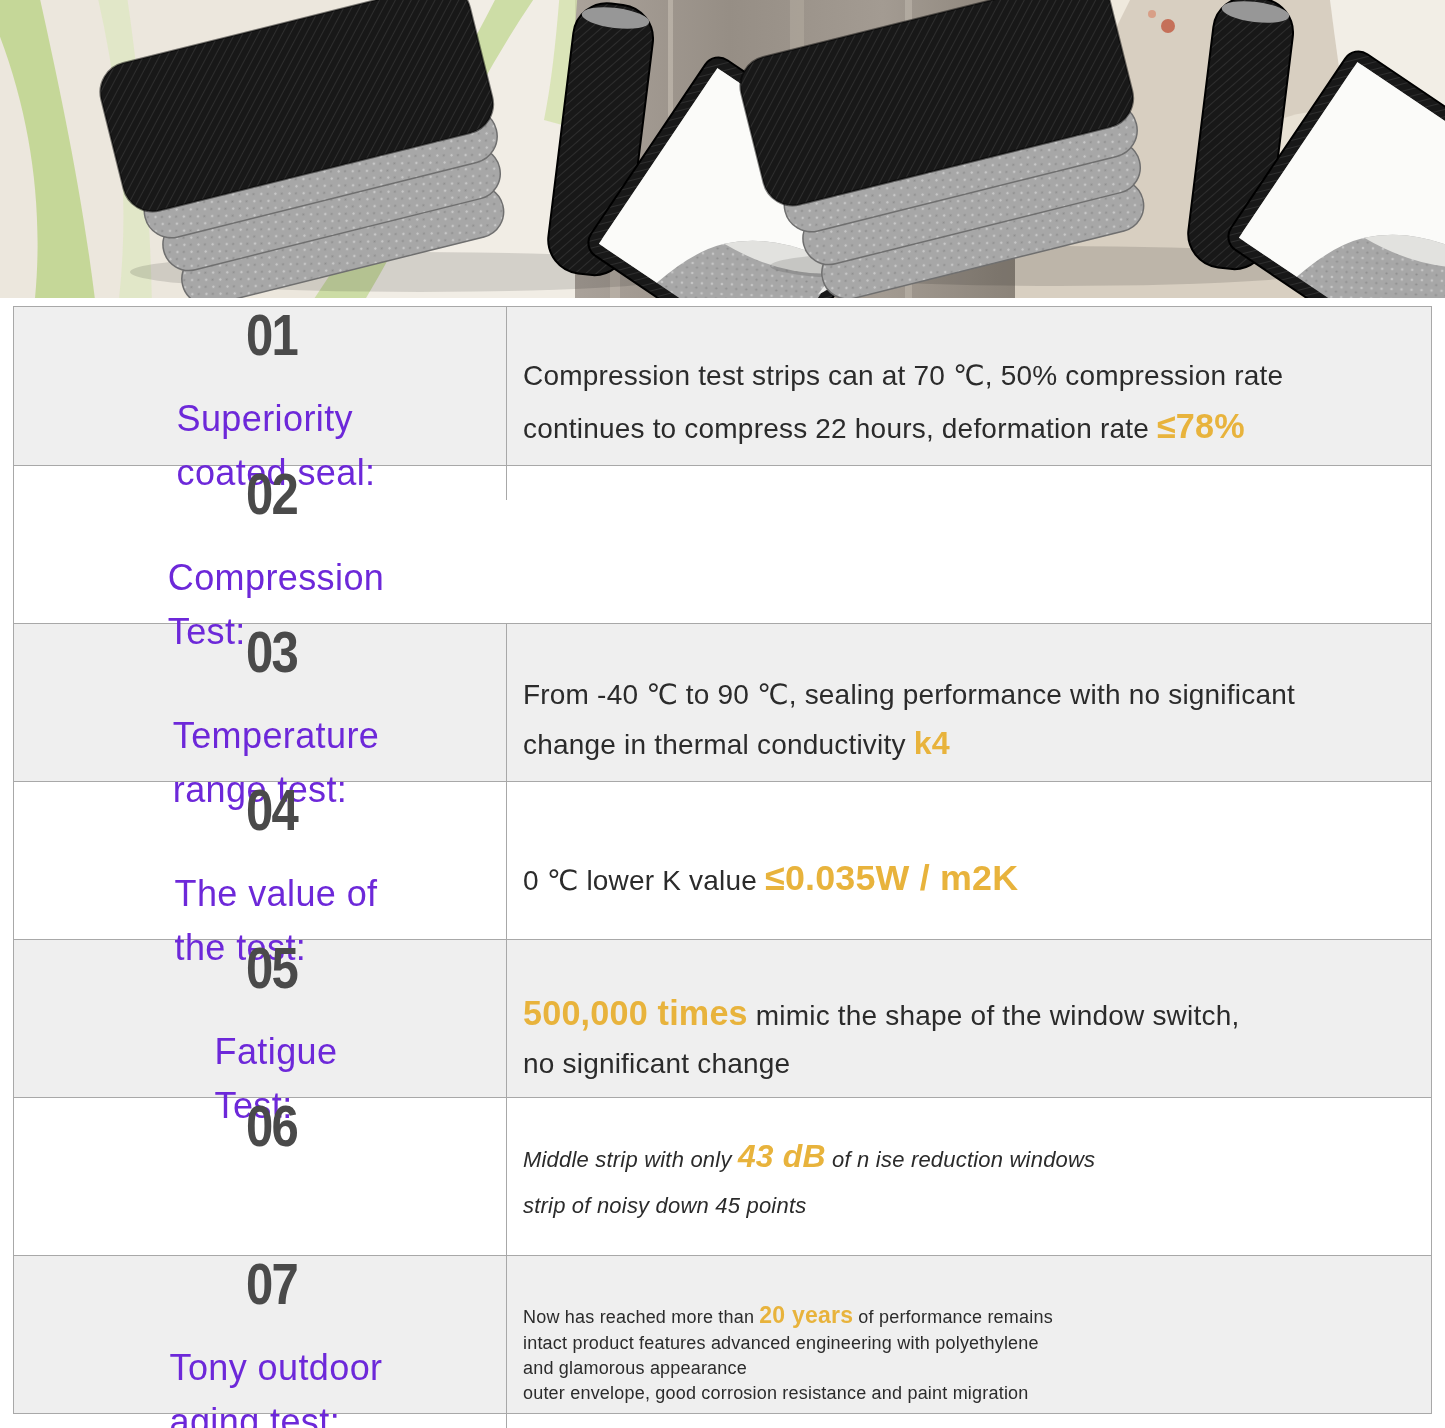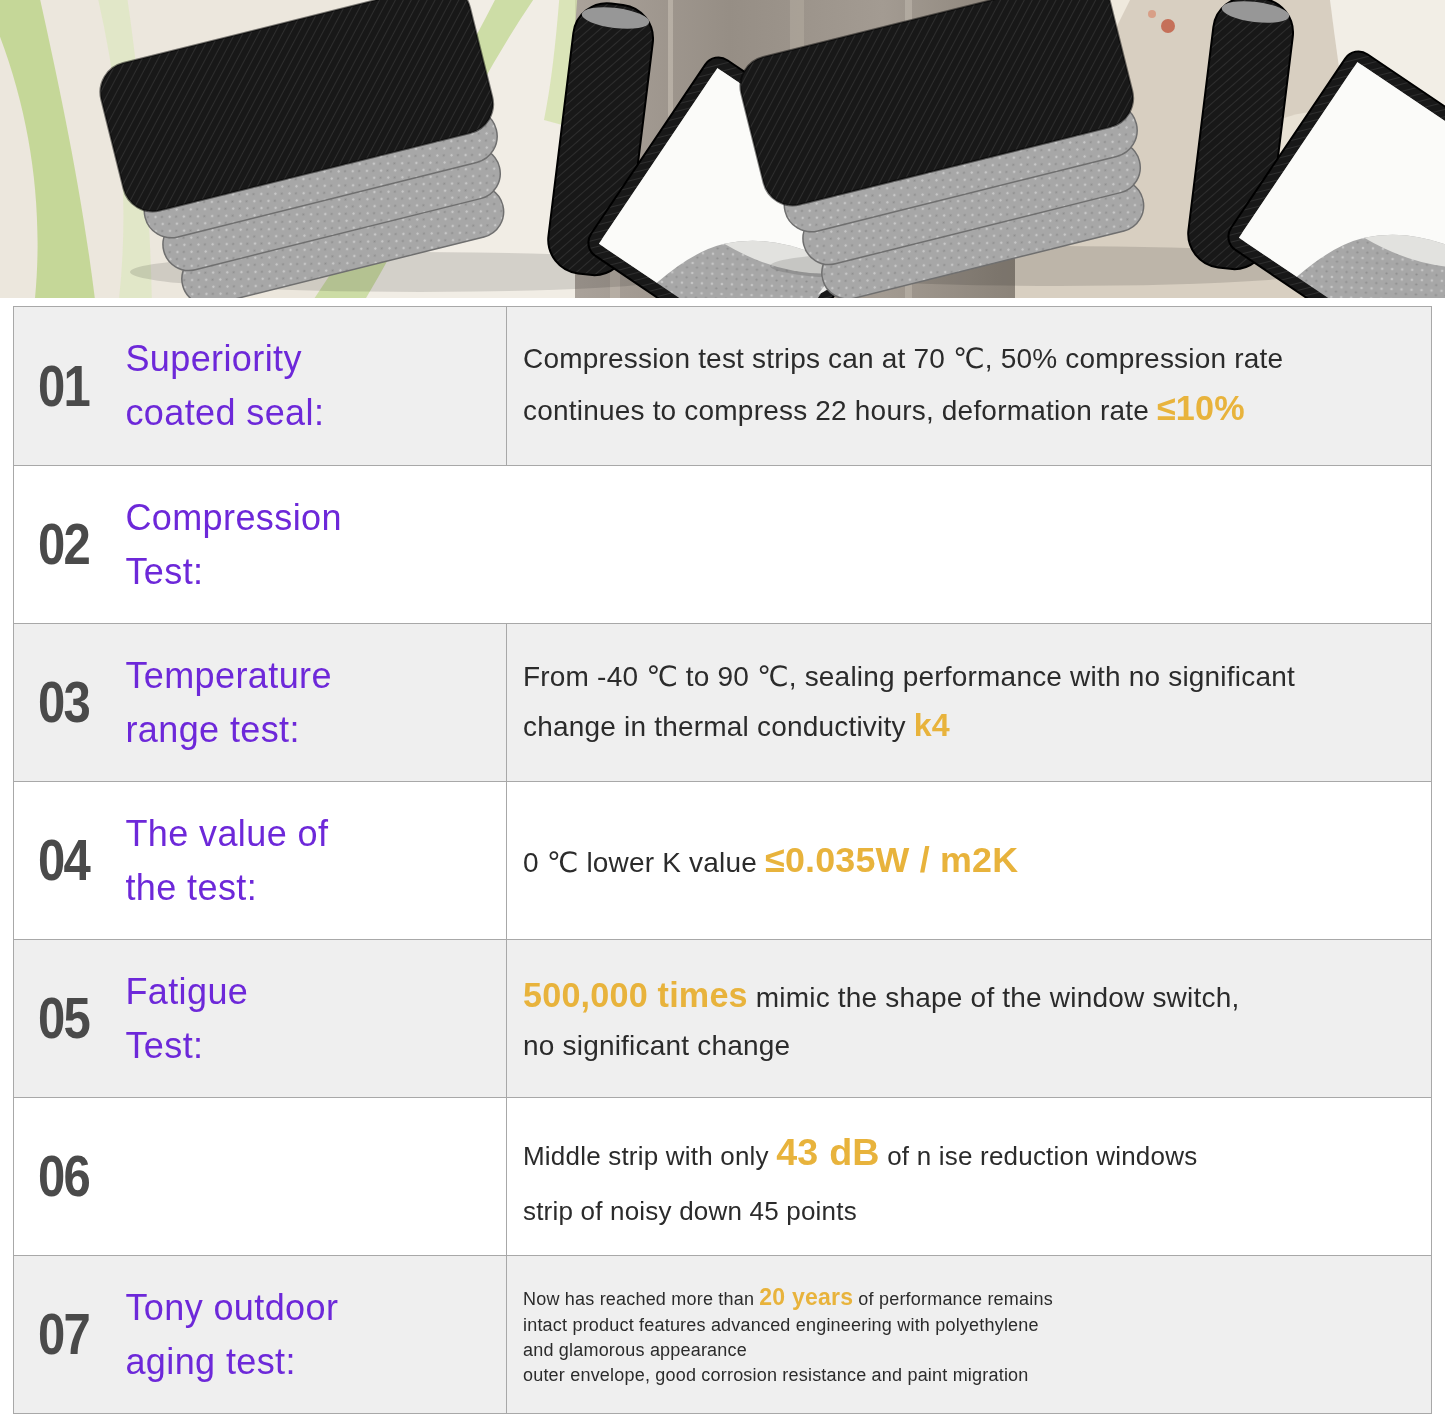--- a/index.html
+++ b/index.html
@@ -21,21 +21,21 @@
     display:grid;
     grid-template-columns:492px 1fr;
     height:158px;
   }
   .row + .row { border-top:1px solid var(--border); }
   .row:nth-child(odd) { background:var(--rowgray); }
   .row:nth-child(even) { background:#ffffff; }
 
   .cell-left {
     display:flex; align-items:center;
-    padding-left:24px; gap:28px;
+    padding-left:32px; gap:28px;flex-direction:column;
   }
   .num {
     font-size:57px; font-weight:700; color:#4a4a4a;
     letter-spacing:-2px; transform:scaleX(.86); transform-origin:left center;
     line-height:1;
   }
   .title {
     font-size:36px; color:#6d28d9; line-height:1.5;
     letter-spacing:.4px; white-space:pre-line;
   }
@@ -46,21 +46,21 @@
     padding:8px 18px 8px 16px;
   }
   .desc { margin:0; font-size:28px; line-height:1.62; color:var(--ink); letter-spacing:.2px; }
   .desc .line { display:block; }
   .hl { color:var(--accent); font-weight:700; font-size:1.15em; }
 
   .row:nth-child(1) .hl { font-size:1.22em; }
   .row:nth-child(2) .hl { font-size:1.22em; }
   .row:nth-child(4) .hl { font-size:1.28em; }
   .row:nth-child(5) .hl { font-size:1.22em; }
-  .row:nth-child(6) .desc { font-size:26px; line-height:1.85; }
+  .row:nth-child(6) .desc { font-size:22px; line-height:1.85;font-style:italic; }
   .row:nth-child(6) .hl { font-size:1.45em; }
   .row:nth-child(7) .desc { font-size:18px; line-height:1.4; }
   .row:nth-child(7) .hl { font-size:1.28em; }
 </style>
 </head>
 <body>
 
 <div class="hero">
   <svg width="1445" height="298" viewBox="0 0 1445 298" xmlns="http://www.w3.org/2000/svg">
     <defs>
@@ -140,21 +140,21 @@
 <div class="spec-table" id="spec-table">
   <div class="row">
     <div class="cell-left">
       <span class="num">01</span>
       <span class="title">Superiority
 coated seal:</span>
     </div>
     <div class="cell-right">
       <p class="desc">
           <span class="line"><span>Compression test strips can at 70 ℃, 50% compression rate</span></span>
-          <span class="line"><span>continues to compress 22 hours, deformation rate </span><span class="hl">≤10%</span></span>
+          <span class="line"><span>continues to compress 22 hours, deformation rate </span><span class="hl">≤78%</span></span>
         </p>
     </div>
   </div>
 
   <div class="row">
     <div class="cell-left">
       <span class="num">02</span>
       <span class="title">Compression
 Test:</span>
     </div>

